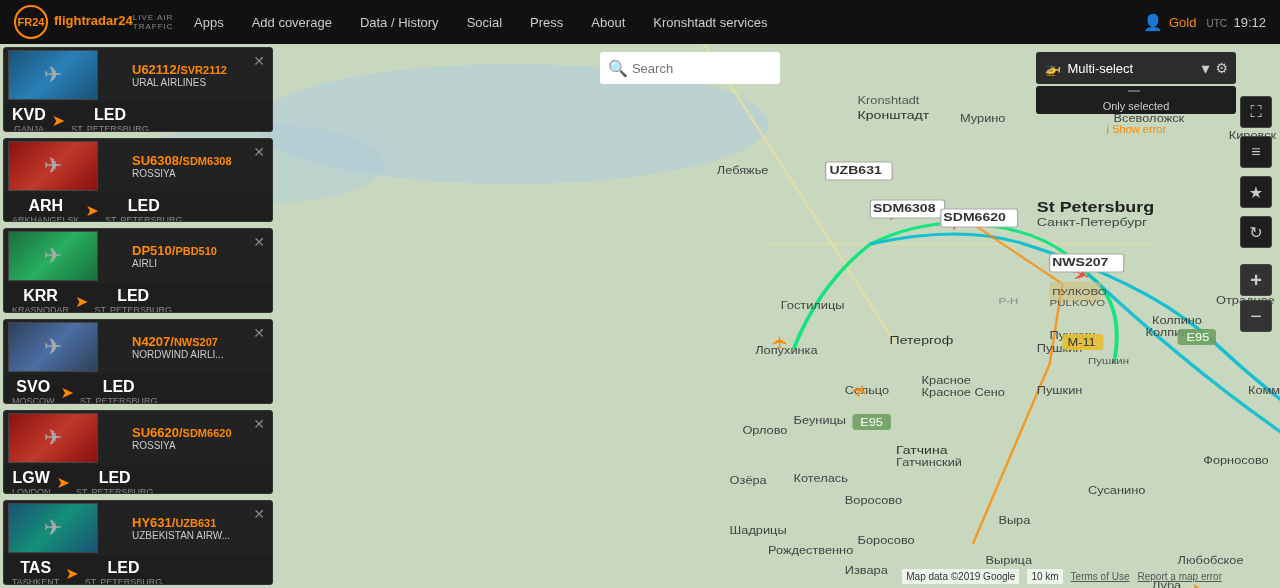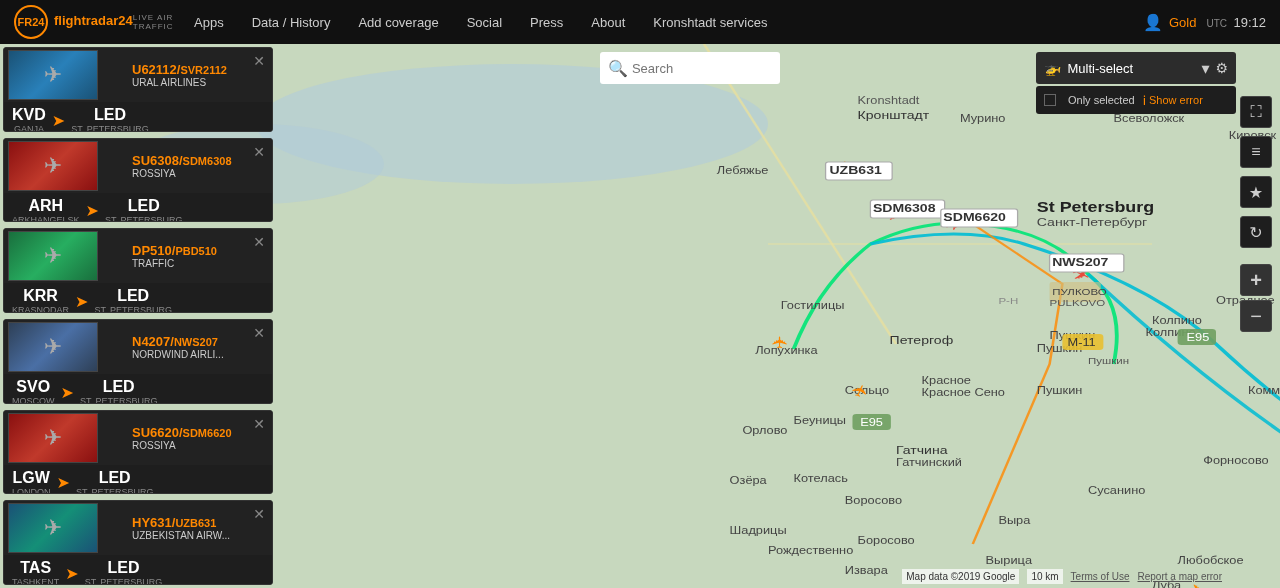--- a/index.html
+++ b/index.html
@@ -103,21 +103,21 @@
     }
     #multiselect-bar {
       background: #2c2c2c; border-radius: 3px; display: flex; align-items: center;
       padding: 4px 8px; width: 200px; height: 32px; gap: 6px;
     }
     #multiselect-label { color: #fff; font-size: 13px; flex: 1; }
     #multiselect-dropdown { color: #ccc; cursor: pointer; }
     #multiselect-gear { color: #ccc; cursor: pointer; }
     #filter-bar {
       background: #1e1e1e; border-radius: 3px; display: flex; align-items: center;
-      padding: 4px 8px; width: 200px; height: 28px; gap: 8px;
+      padding: 4px 8px; width: 200px; height: 28px; gap: 8px; flex-direction: column;
     }
     #only-selected-label { color: #ccc; font-size: 11px; }
     #show-info-btn {
       background: none; border: none; color: #f80; font-size: 11px; cursor: pointer;
       display: flex; align-items: center; gap: 3px;
     }
     
     .map-icon-btn {
       background: #1e1e1e; border: 1px solid #444; border-radius: 3px;
       width: 32px; height: 32px; display: flex; align-items: center; justify-content: center;
@@ -151,22 +151,22 @@
   <div id="logo-area">
     <div id="logo-circle">FR24</div>
     <div id="logo-text">
       <span id="logo-brand">flightradar24</span>
       <span id="logo-sub">LIVE AIR TRAFFIC</span>
     </div>
   </div>
   <div id="nav-links">
 
   <span class="nav-link">Apps</span>
+      <span class="nav-link">Add coverage</span>
       <span class="nav-link">Data / History</span>
-      <span class="nav-link">Add coverage</span>
       <span class="nav-link">Social</span>
       <span class="nav-link">Press</span>
       <span class="nav-link">About</span>
       <span class="nav-link">Kronshtadt services</span>
     </div>
   <div id="nav-right">
     <div id="user-area">
       <span id="user-icon">👤</span>
       <span>Gold</span>
     </div>
@@ -384,21 +384,21 @@
     </div>
     <div class="flight-card">
       <div class="card-top">
         <div class="card-photo">
           <div class="plane-img pobeda"></div>
         </div>
         <div class="card-info">
           <div class="card-callsign">
             DP510/<span style="font-size:11px; color:#f80;">PBD510</span>
           </div>
-          <div class="card-airline">TRAFFIC</div>
+          <div class="card-airline">AIRLI</div>
         </div>
         <button class="card-close">✕</button>
       </div>
       <div class="card-route">
         <div class="route-airport">
           <div class="airport-code">KRR</div>
           <div class="airport-name">KRASNODAR</div>
         </div>
         <span class="route-arrow">➤</span>
         <div class="route-airport">

